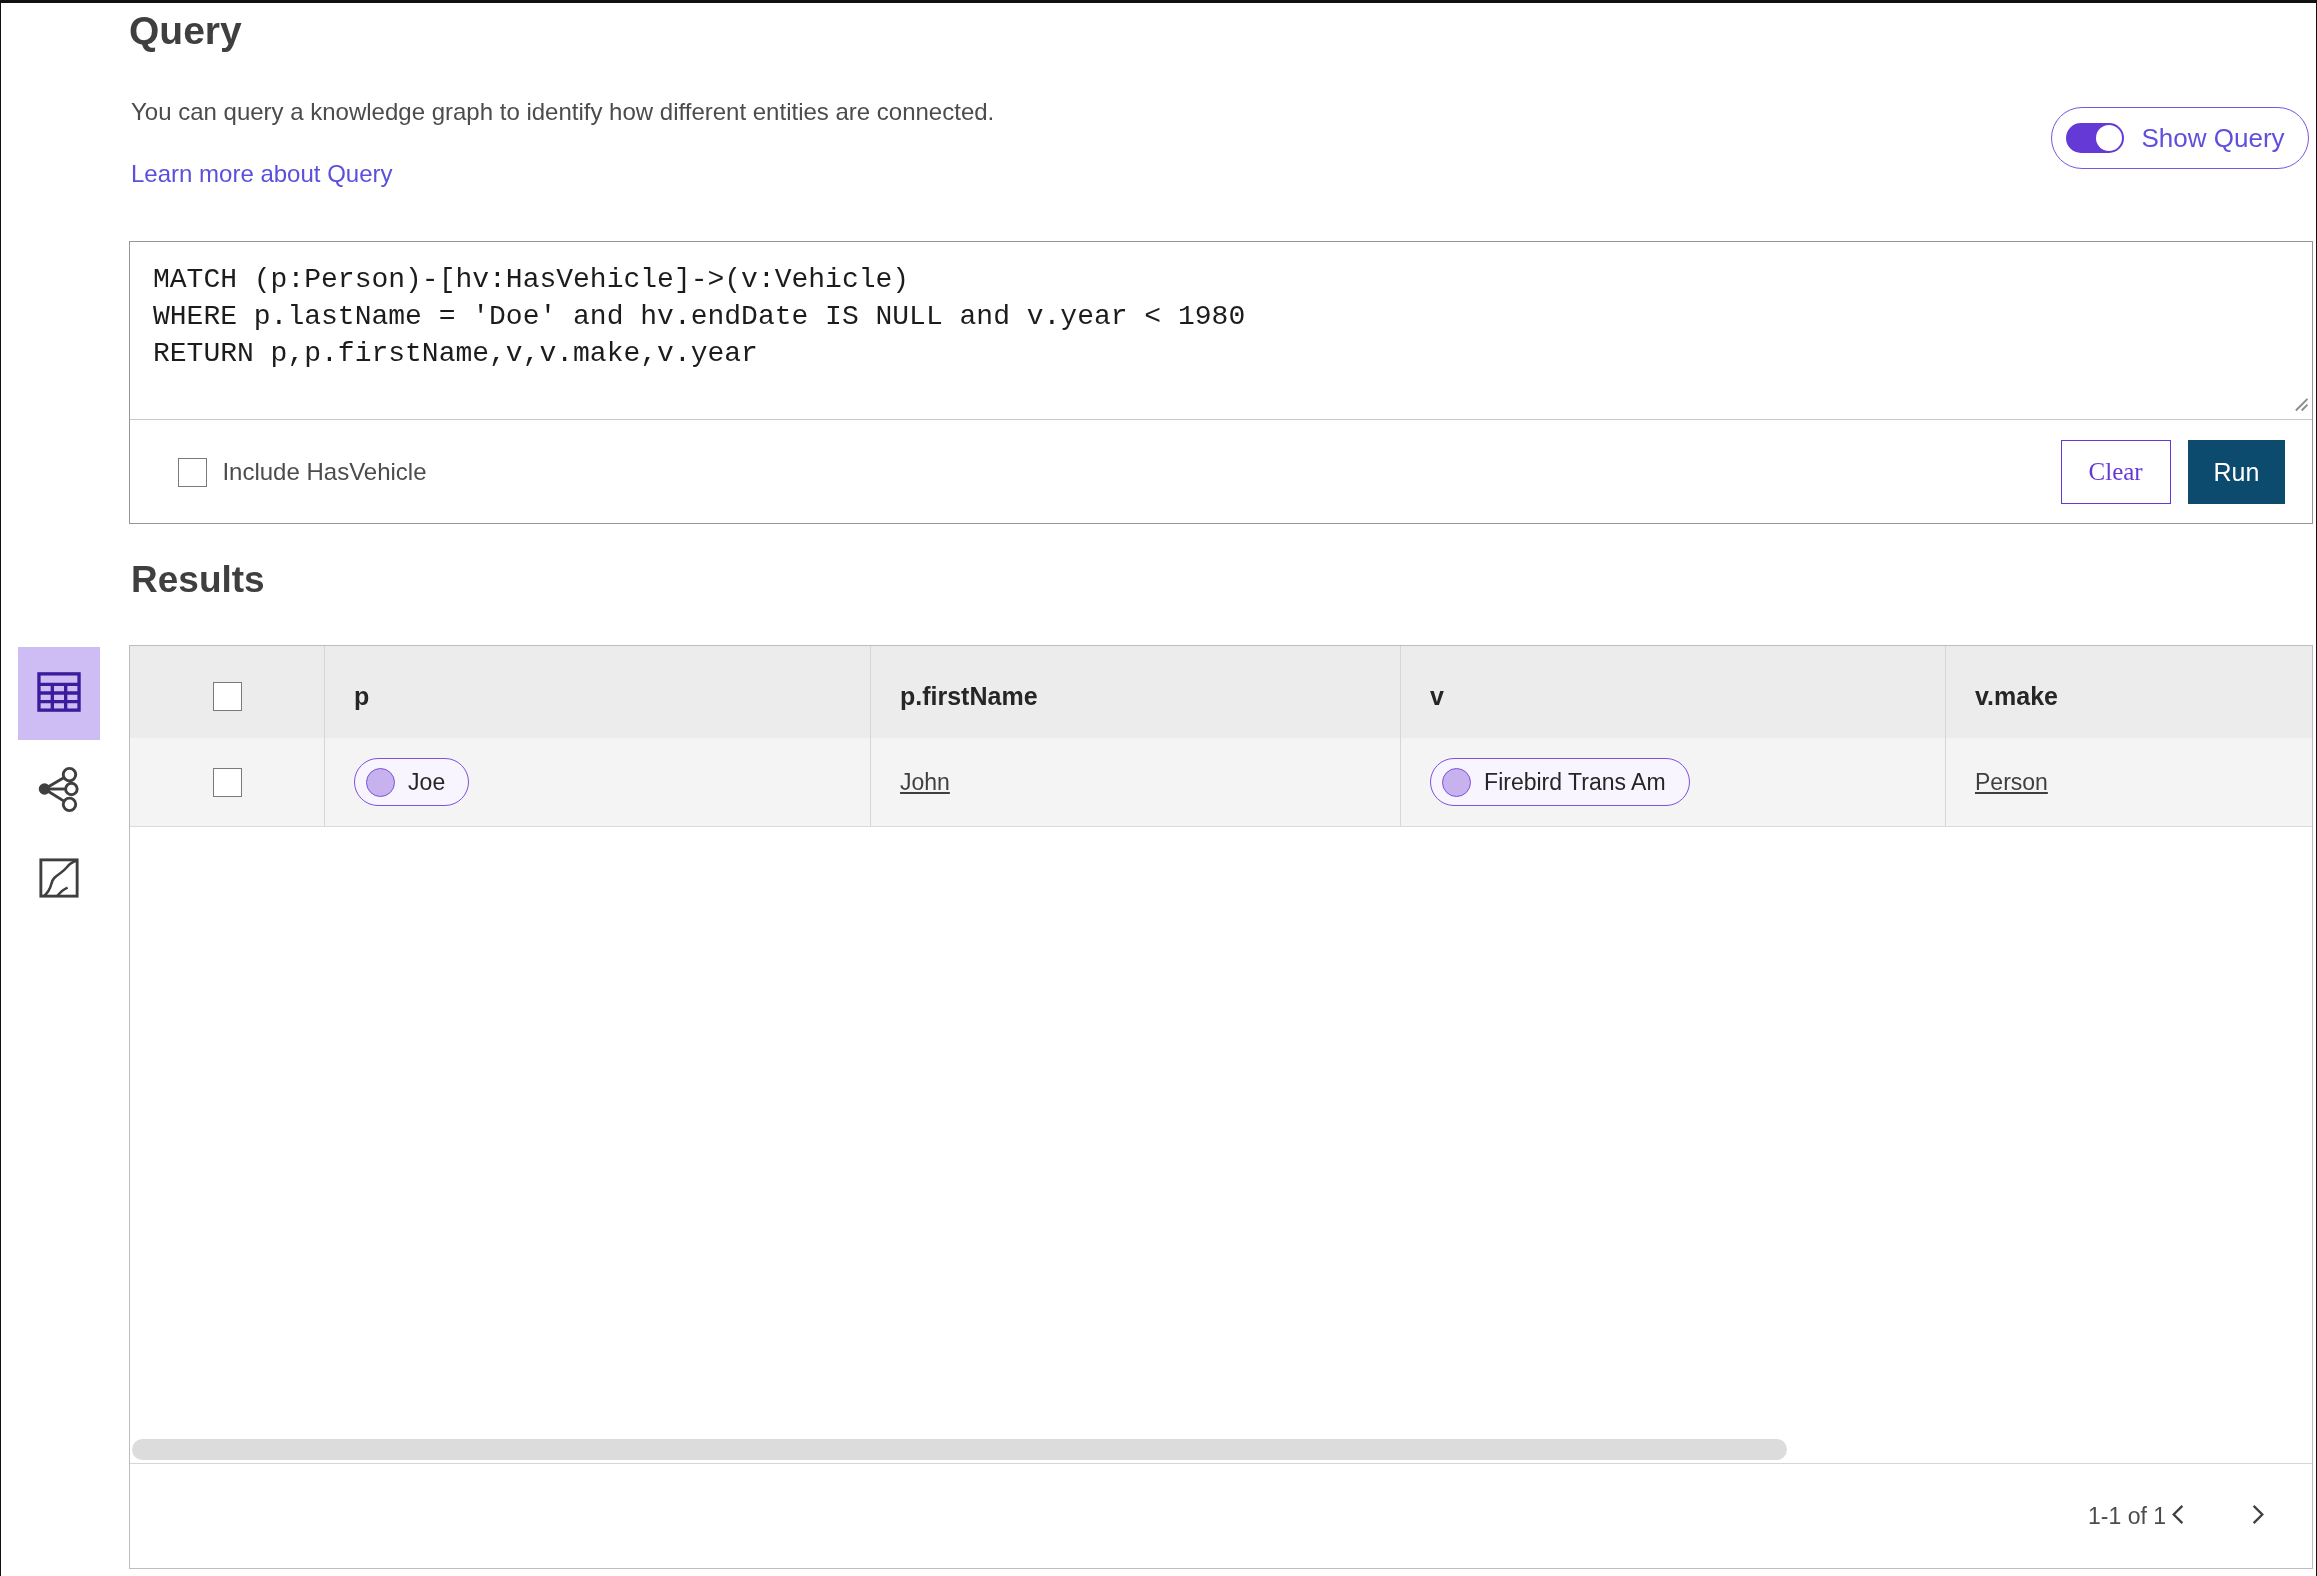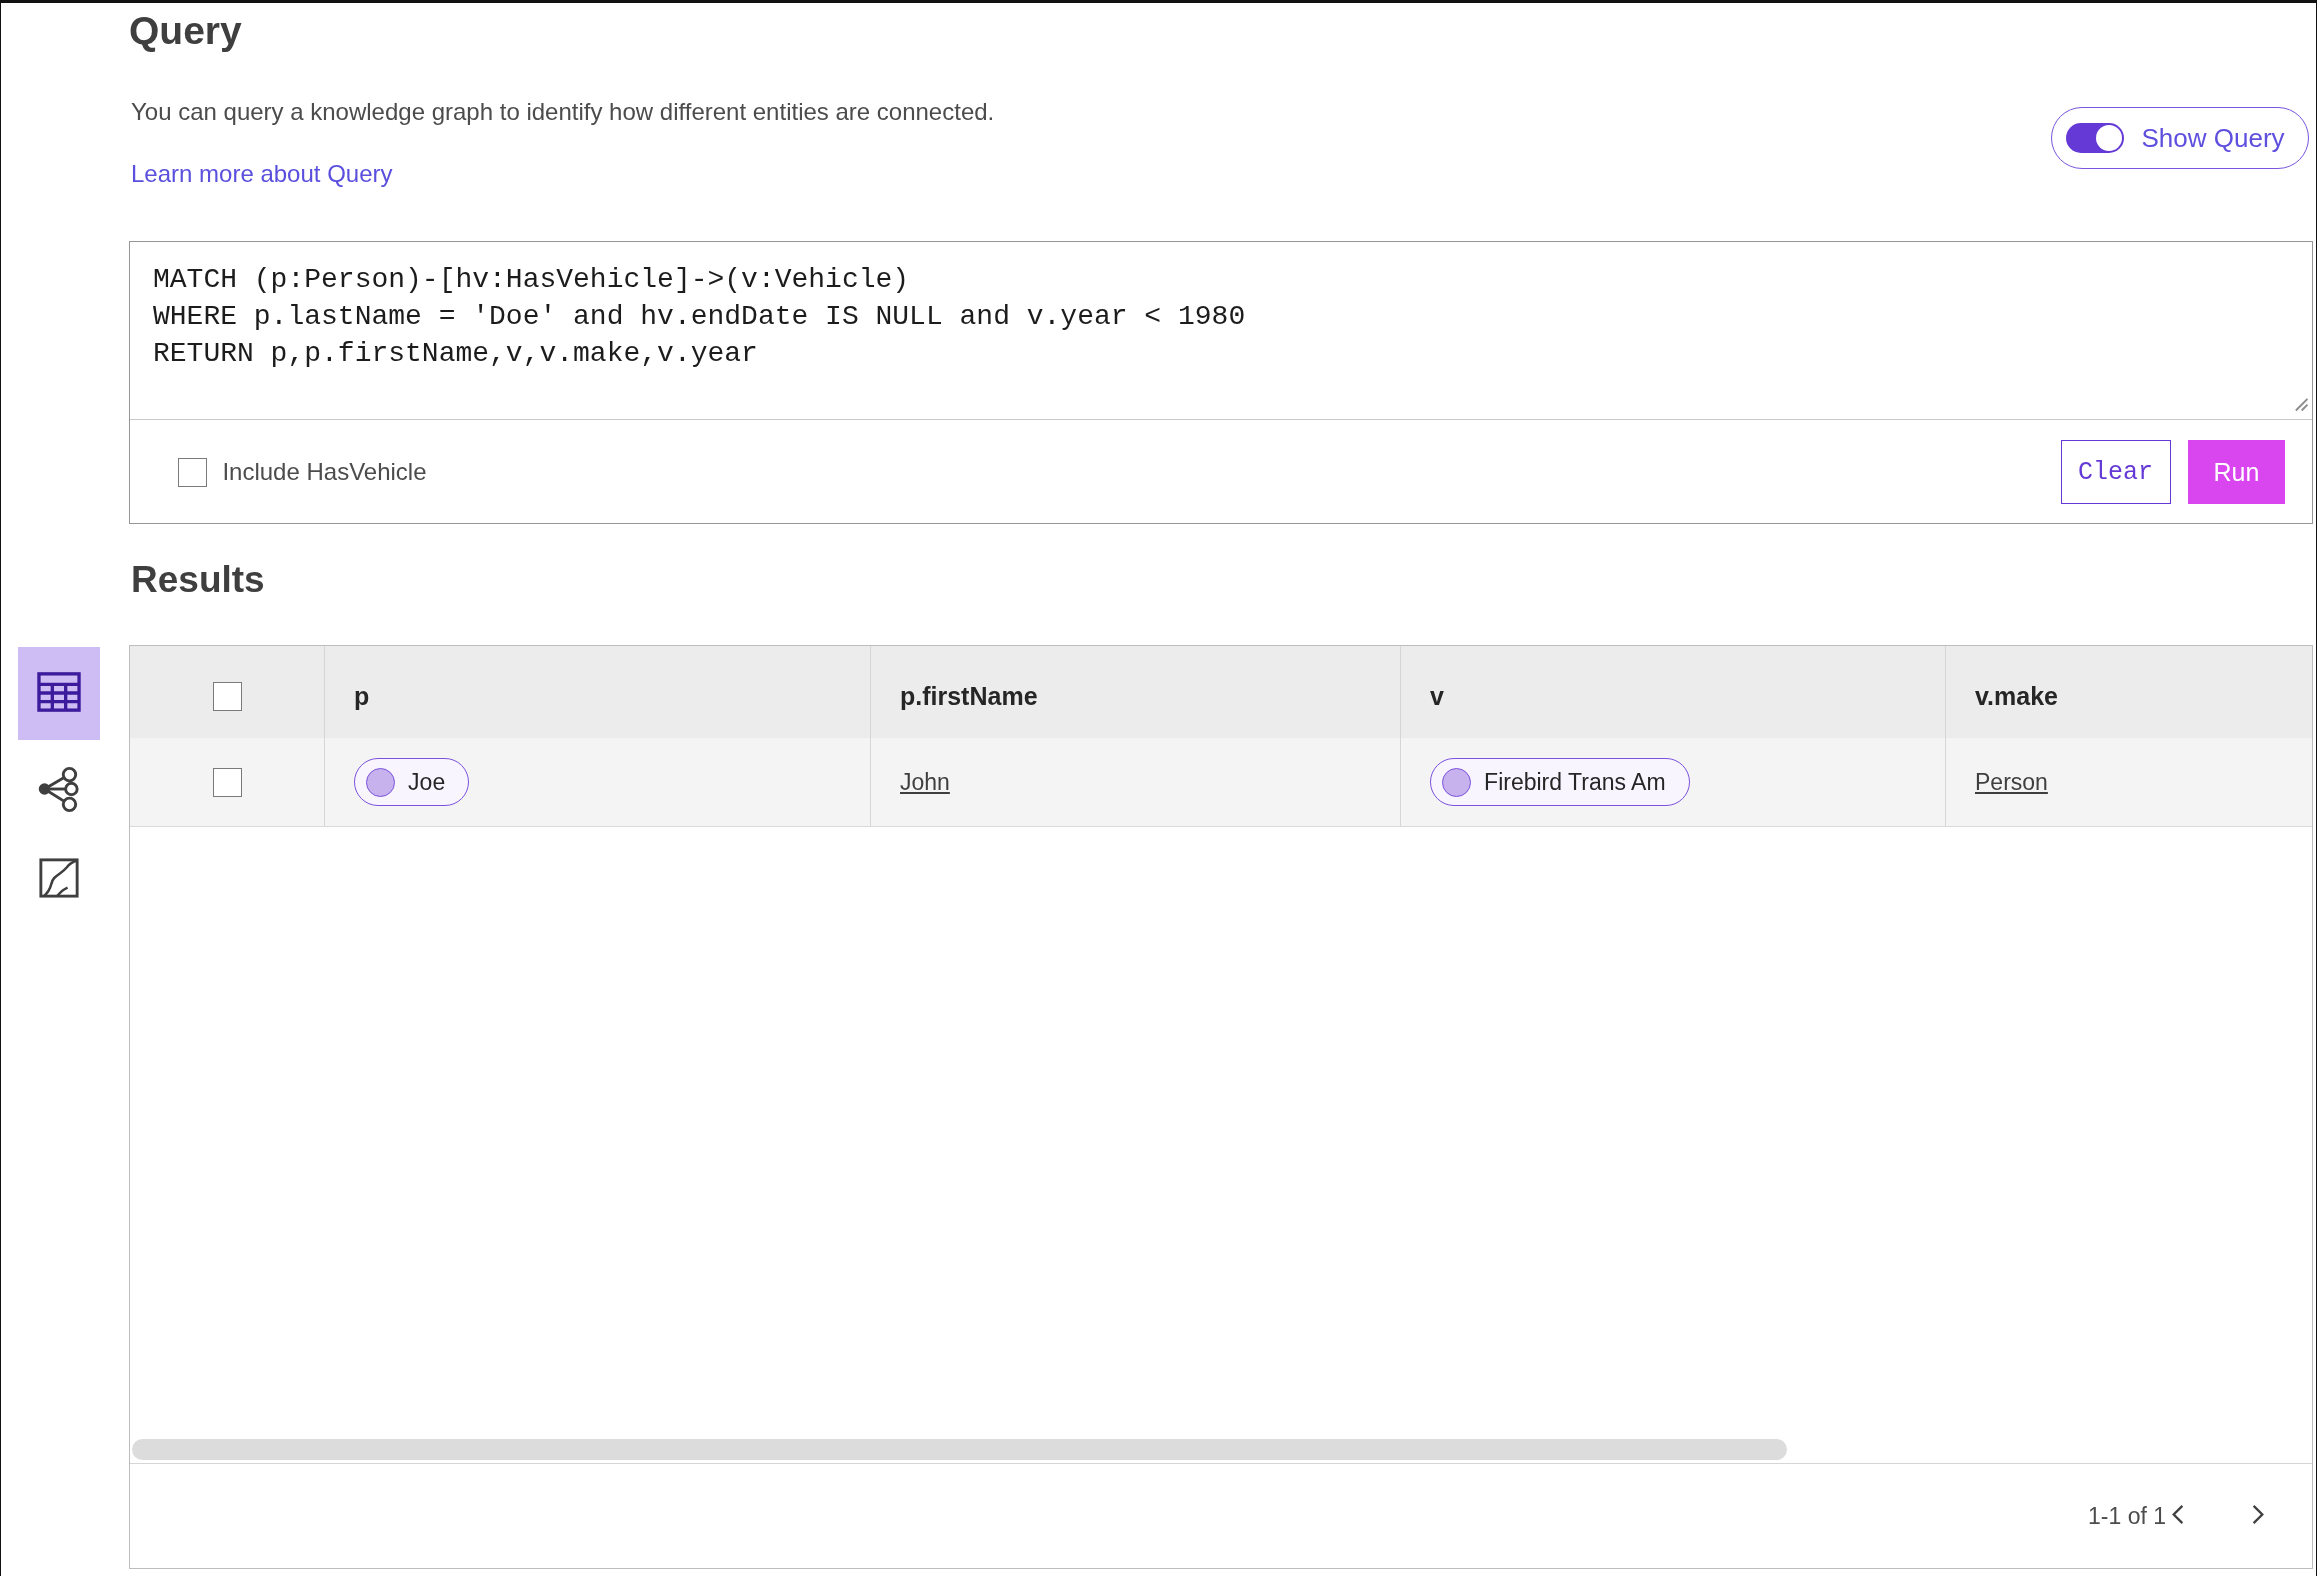--- a/index.html
+++ b/index.html
@@ -32,24 +32,24 @@
   .resize-handle { position:absolute; right:2.9px; top:153px; }
   .editor-bar {
     position:absolute; left:0; top:179px; right:0; bottom:0;
     display:flex; align-items:center; padding:0 27px 0 48px;
   }
   .checkbox { width:29px; height:29px; border:1.9px solid #7a7a7a; background:#fff; cursor:pointer; flex:0 0 auto; }
   .cb-label { font-size:24px; color:#4c4c4c; margin-left:15.4px; }
   .spacer { flex:1; }
   .btn-clear {
     width:110px; height:64px; border:1.9px solid #6539d6; background:#fff; color:#6539d6;
-    font-size:25px; font-family:Liberation Mono, monospace; cursor:pointer; margin-right:17.4px;
+    font-size:25px; font-family:Liberation Serif, serif; cursor:pointer; margin-right:17.4px;
   }
   .btn-run {
-    width:97px; height:64px; border:none; background:#d946ef; color:#ffffff;
+    width:97px; height:64px; border:none; background:#0c4a6e; color:#ffffff;
     font-size:25px; font-family:inherit; cursor:pointer;
   }
 
   
   .results-title { position:absolute; left:130px; top:556px; font-size:37px; font-weight:700; color:#3f3f3f; }
 
   
   .side-tile {
     position:absolute; left:17.4px; top:644px; width:82px; height:93px; background:#cebcf4;
     display:flex; align-items:center; justify-content:center; cursor:pointer;

